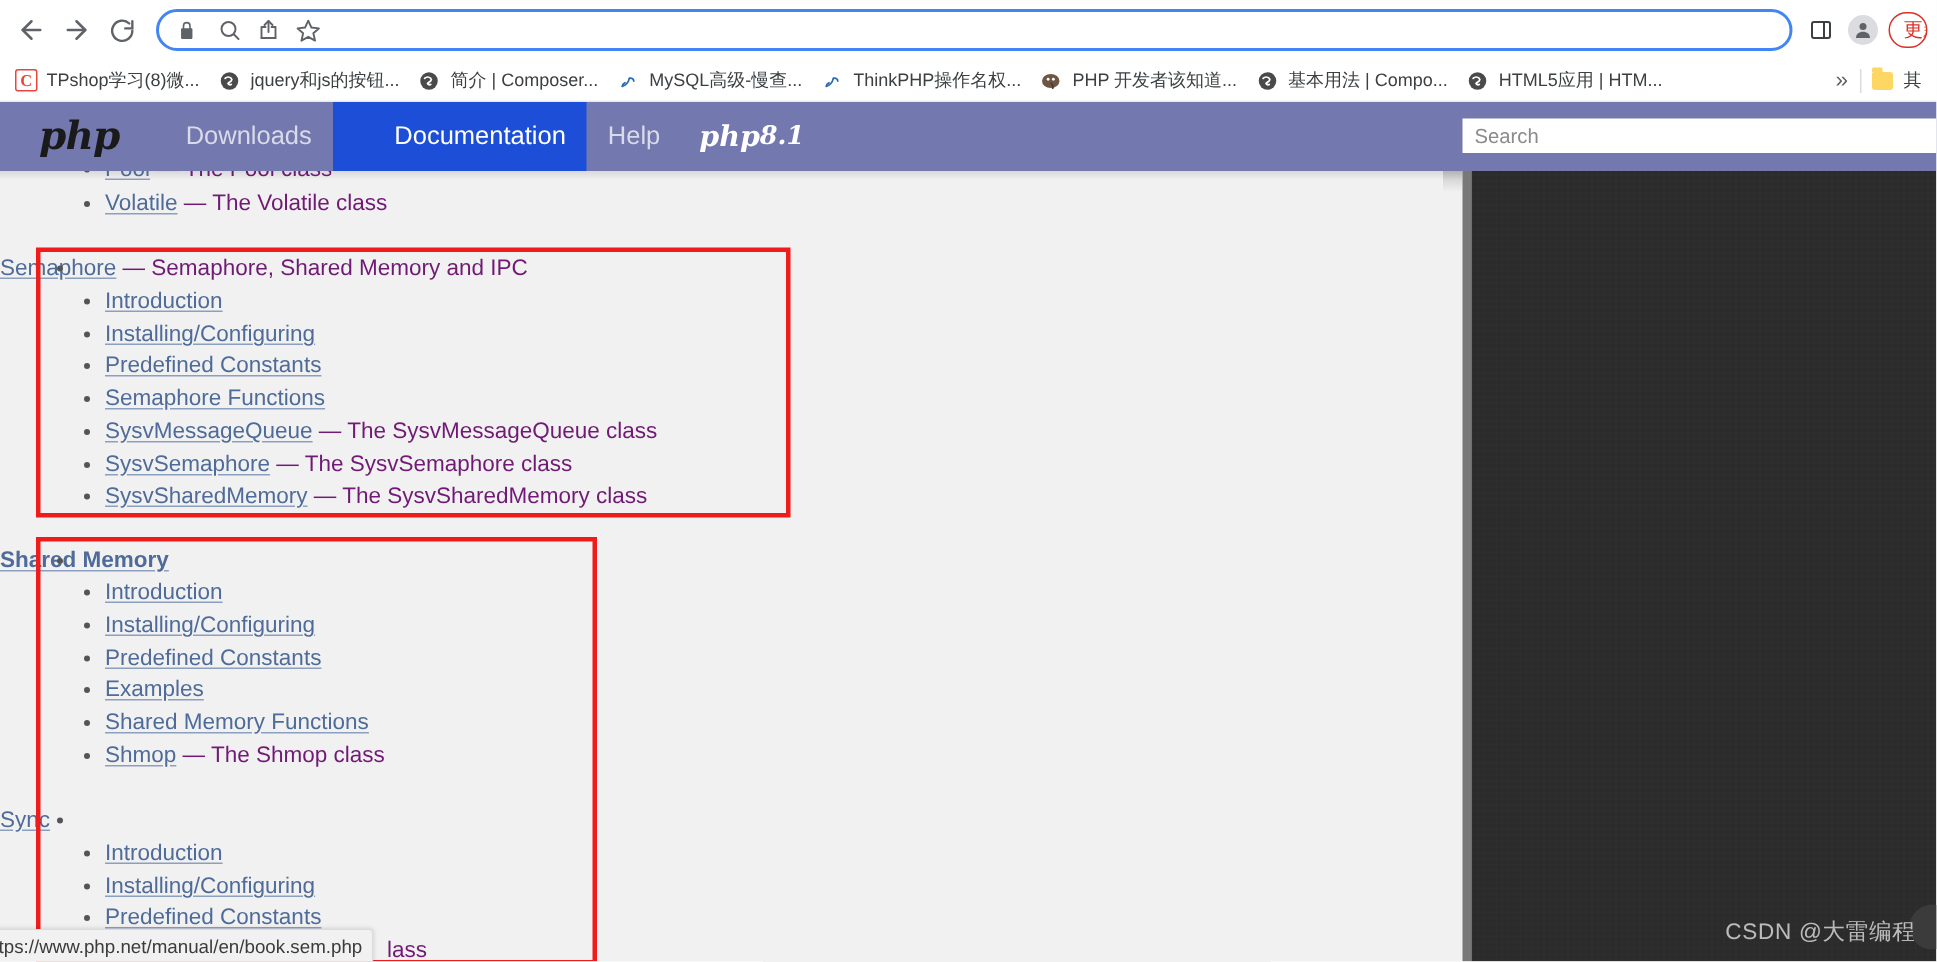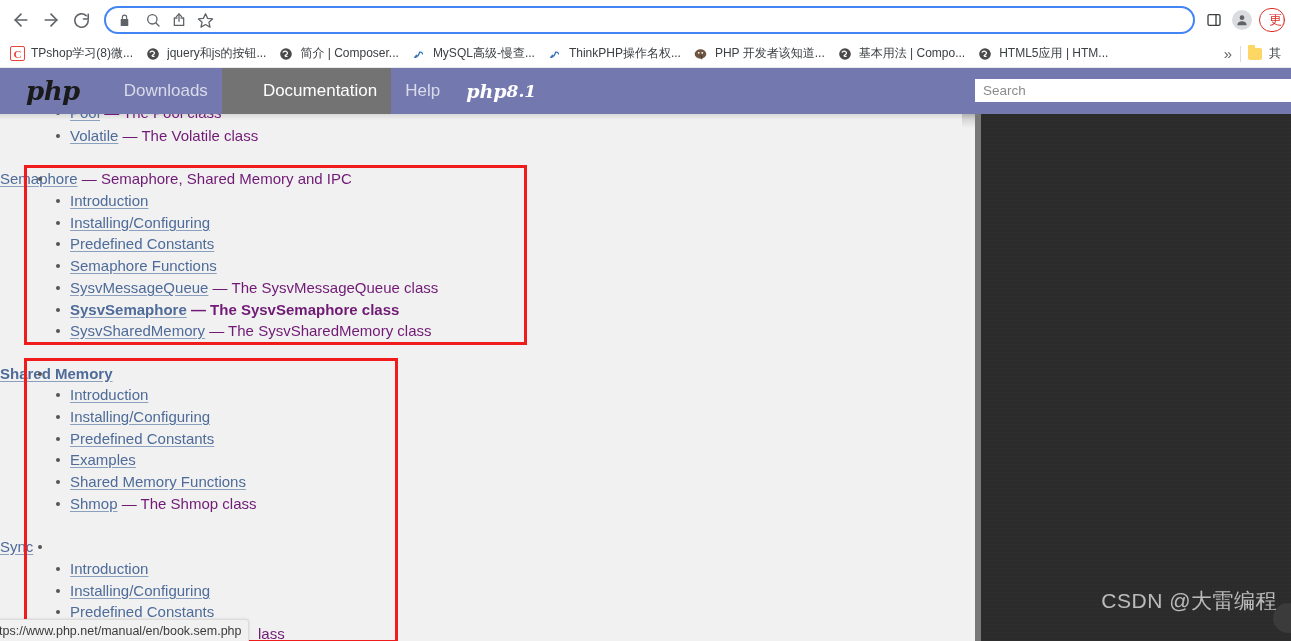--- a/index.html
+++ b/index.html
@@ -123,21 +123,21 @@
   .php-nav { display:flex; align-items:stretch; height:46px; }
   .php-nav a {
     display:flex; align-items:center;
     padding: 0 14px;
     color: #d9dbea;
     font-size: 17px;
     text-decoration:none;
     white-space:nowrap;
   }
   .php-nav a.active {
-    background: #737373;
+    background: #1d4ed8;
     color: #ffffff;
     padding-left: 41px;
   }
   .php-version {
     display:flex; align-items:center;
     margin-left: 12px;
     color:#fff;
     font-family:"DejaVu Serif", serif;
     font-style:italic; font-weight:bold;
     font-size:19px;
@@ -246,23 +246,23 @@
     padding: 0 6px;
     font-size: 12.5px;
     color: #3b3b3b;
     box-shadow: 0 0 3px rgba(0,0,0,.12);
     white-space:nowrap;
   }
 
   
   .watermark {
     position:absolute;
-    right: 14px; bottom: 26px;
+    right: 14px; bottom: 10px;
     color: rgba(255,255,255,.68);
-    font-size: 21px;
+    font-size: 15px;
     white-space:nowrap;
     letter-spacing:.5px;
   }
   .dark-orb {
     position:absolute;
     right: -12px; bottom: 8px;
     width: 30px; height: 30px;
     border-radius:50%;
     background:#3b3b3b;
   }
@@ -486,21 +486,21 @@
           <span class="dash"></span>
         </div>
         <div class="li2" style="position:absolute; top:141px;">
           <a class="doclink">Semaphore Functions</a>
           <span class="dash"></span>
         </div>
         <div class="li2" style="position:absolute; top:163px;">
           <a class="doclink">SysvMessageQueue</a>
           <span class="dash"> — The SysvMessageQueue class</span>
         </div>
-        <div class="li2" style="position:absolute; top:185px;font-weight:bold;">
+        <div class="li2" style="position:absolute; top:185px;">
           <a class="doclink">SysvSemaphore</a>
           <span class="dash"> — The SysvSemaphore class</span>
         </div>
         <div class="li2" style="position:absolute; top:206px;">
           <a class="doclink">SysvSharedMemory</a>
           <span class="dash"> — The SysvSharedMemory class</span>
         </div>
 
         <div class="li1" style="position:absolute; top:249px;font-weight:bold;">
           <a class="doclink">Shared Memory</a>

